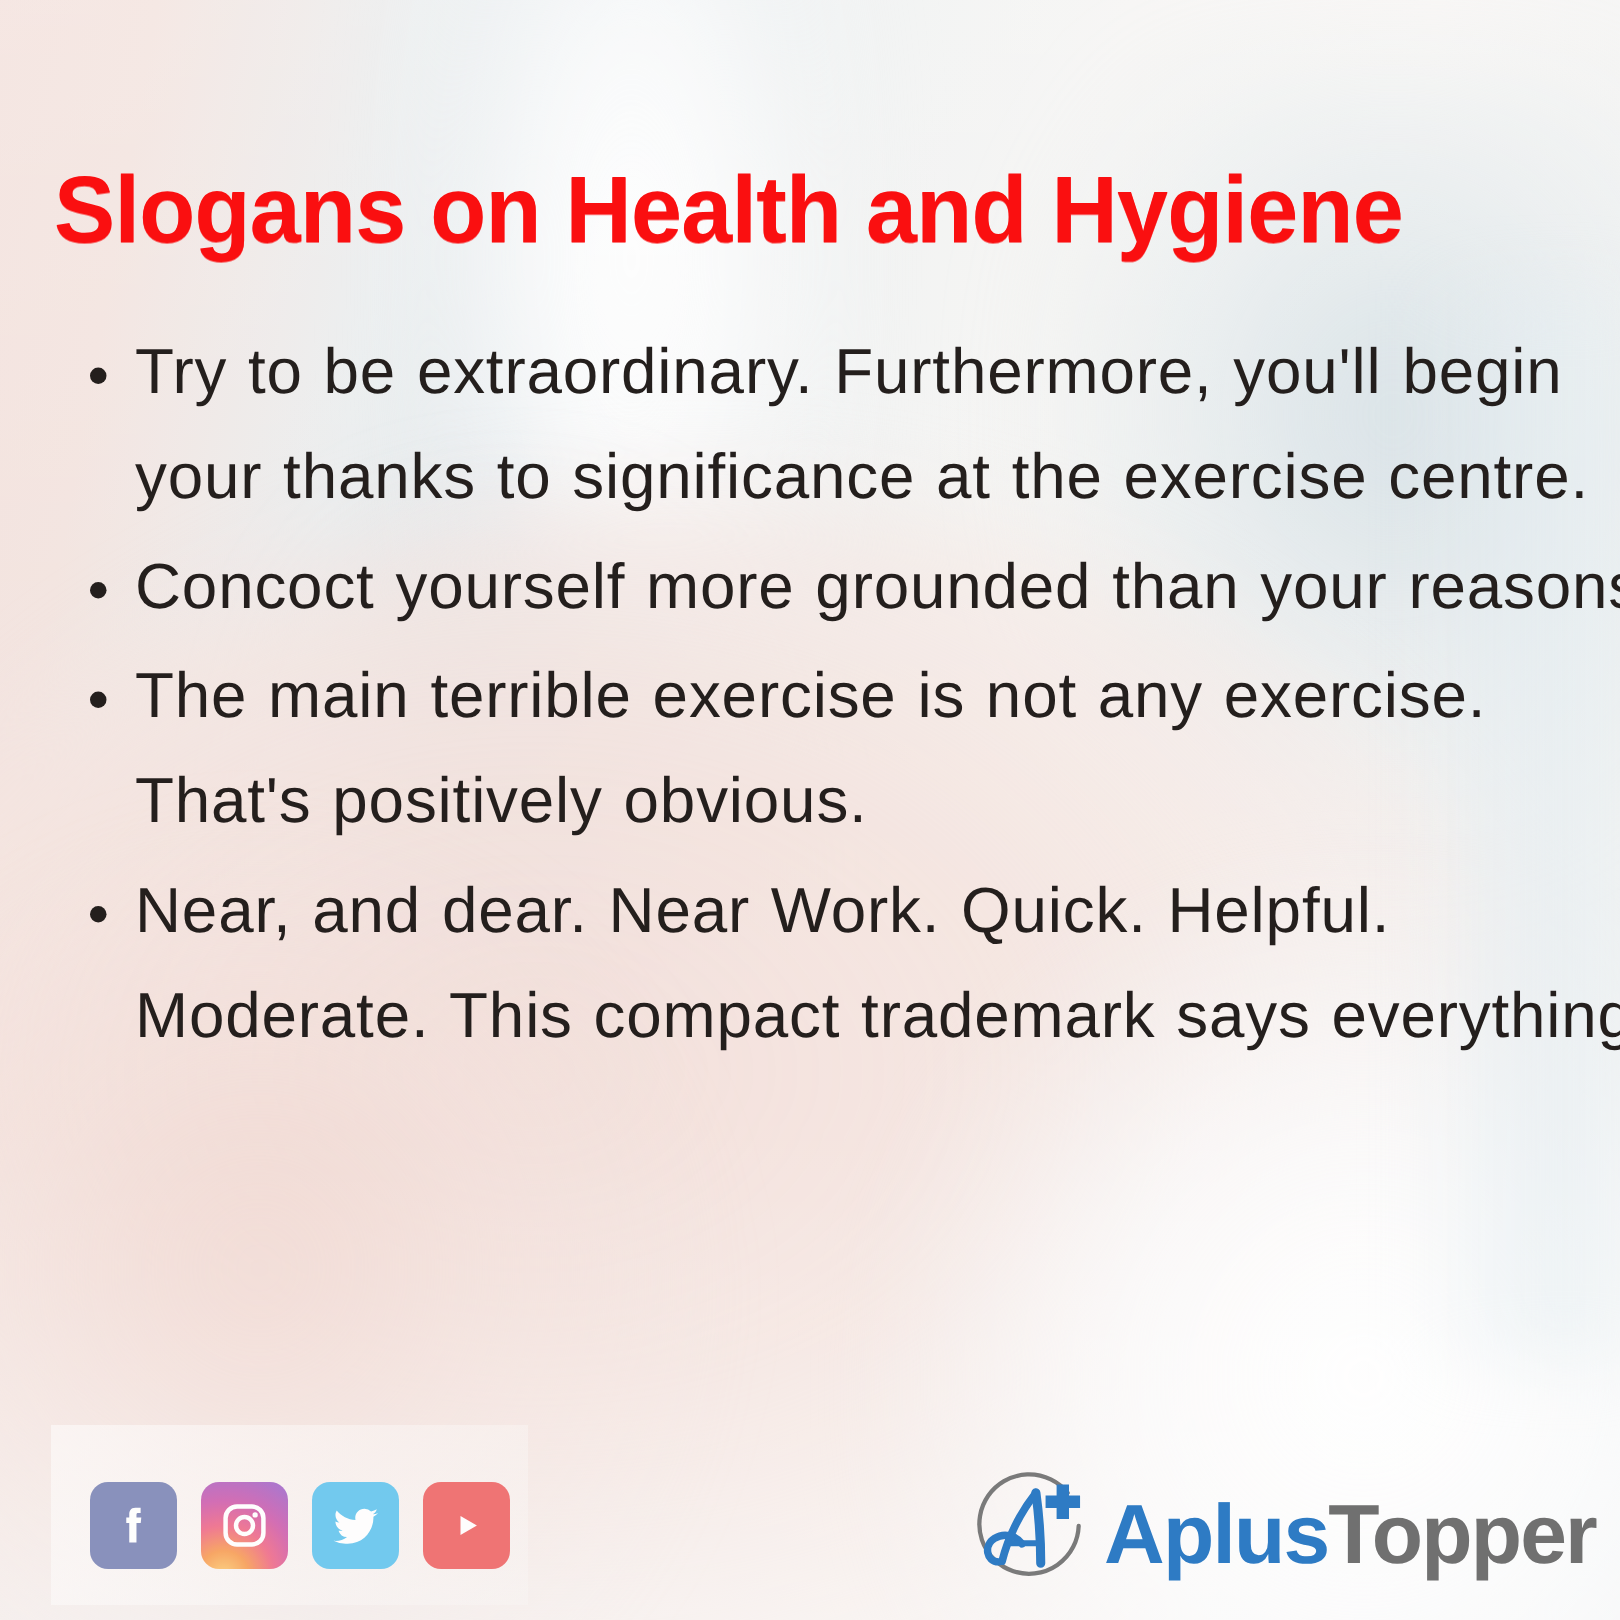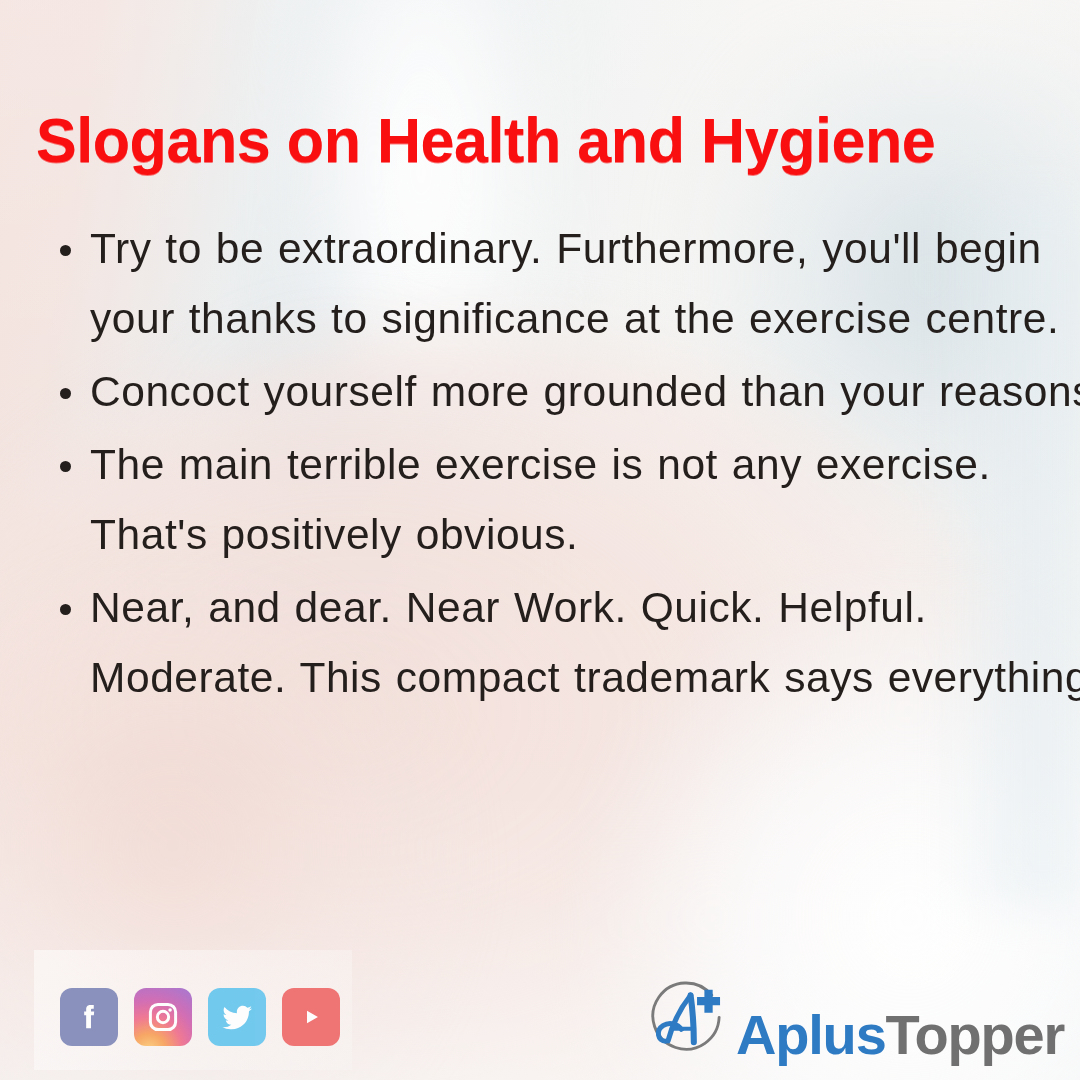--- a/index.html
+++ b/index.html
@@ -279,21 +279,21 @@
   }
 
   .logo-wordmark {
     font-family: "Liberation Sans", sans-serif;
     font-weight: bold;
     font-size: 56px;
     letter-spacing: -1.2px;
     line-height: 1;
     white-space: nowrap;
     position: relative;
-    top: 14px;
+    top: 2px;
   }
   .logo-aplus  { color: #2e7bc4; }
   .logo-topper { color: #707070; }
 </style>
 </head>
 <body>
 
 <div class="poster">
 
   <div class="bg-layer">

